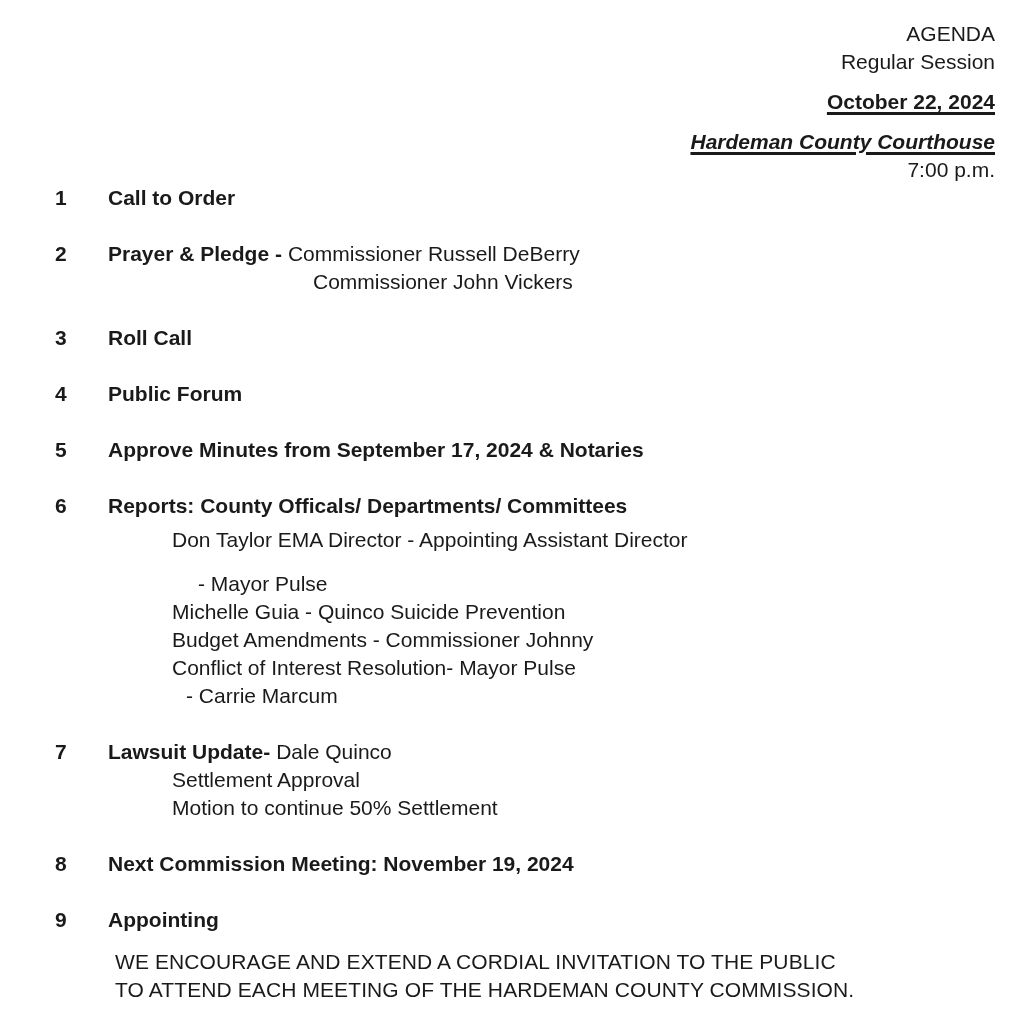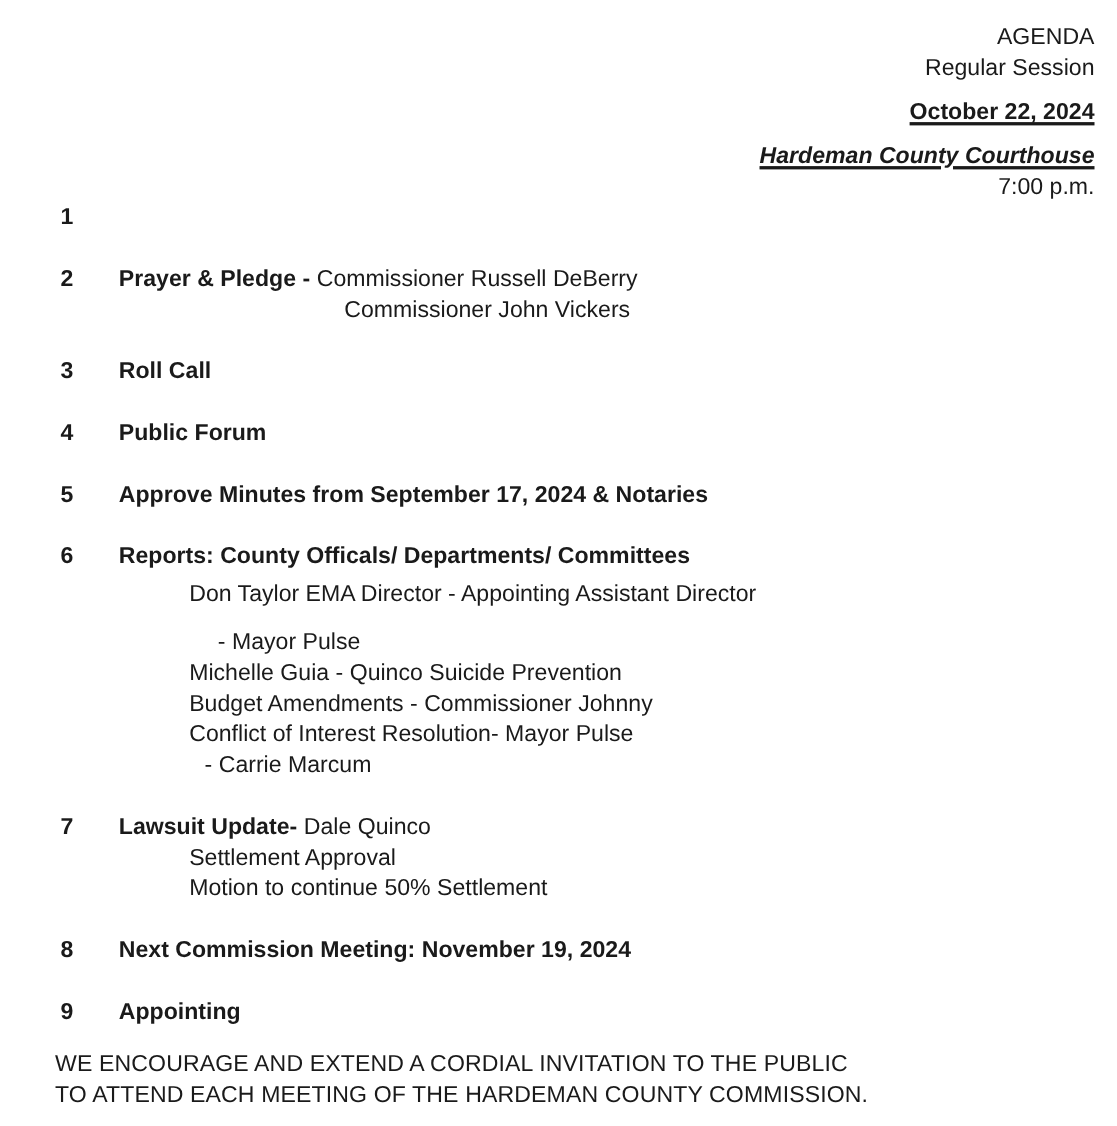--- a/index.html
+++ b/index.html
@@ -44,42 +44,45 @@
   }
   .item .body { flex: 1; }
   .title { font-weight: 700; }
   .presenter { margin-left: 6px; }
   .cont-line { padding-left: 205px; }
   .sub-block { margin-top: 6px; }
   .sub { padding-left: 64px; }
   .sub.indent-a { padding-left: 90px; margin-top: 16px; }
   .sub.indent-b { padding-left: 78px; }
   .doc-footer {
-    margin-top: 20px;
-    padding-left: 50px;
+    margin-top: 14px;
+    padding-left: 115px;
   }
   .footer-line { white-space: nowrap; letter-spacing: 0.1px; }
 </style>
 </head>
 <body>
 
 <div>
 
   <header class="doc-header">
     <div class="h-line">AGENDA</div>
     <div class="h-line">Regular Session</div>
     <div class="h-line bold underline">October 22, 2024</div>
     <div class="h-line bold italic underline">Hardeman County Courthouse</div>
     <div class="h-line">7:00 p.m.</div>
   </header>
 
   <div class="agenda-list">
 
     <div class="item first">
       <span class="num">1</span>
+      <div class="body">
+        <span class="title">Call to Order</span>
+      </div>
     </div>
 
     <div class="item">
       <span class="num">2</span>
       <div class="body">
         <div>
           <span class="title">Prayer &amp; Pledge -</span><span class="presenter">Commissioner Russell DeBerry</span>
         </div>
         <div class="cont-line">Commissioner John Vickers</div>
       </div>

